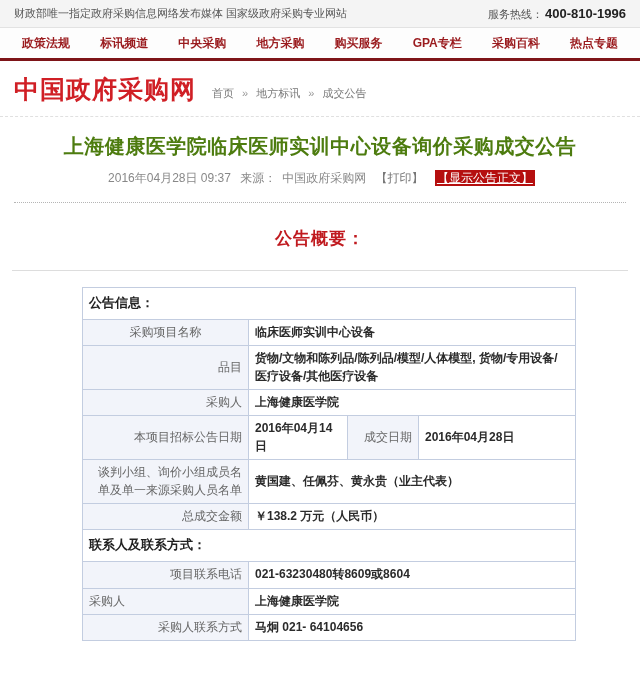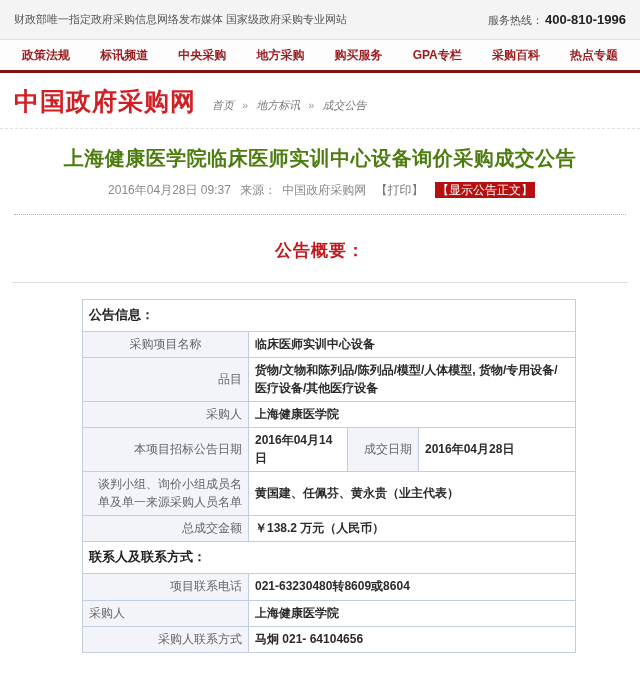--- a/index.html
+++ b/index.html
@@ -15,21 +15,21 @@
   html,body{width:640px;background:#fff;}
   body{
     font-family:"Liberation Sans","DejaVu Sans",sans-serif;
     color:#333;
     width:640px;
     min-height:689px;
     overflow:hidden;
   }
   
   .topbar{
-    height:40px;background:#f4f4f4;border-bottom:1px solid #e2e2e2;
+    height:28px;background:#f4f4f4;border-bottom:1px solid #e2e2e2;
     display:flex;justify-content:space-between;align-items:center;
     padding:0 14px;font-size:11px;color:#555;
   }
   .hotline{color:#555;}
   .hotline b{font-size:13px;color:#222;margin-left:2px;}
   
   .nav{
     display:flex;justify-content:space-between;align-items:center;
     padding:7px 22px 6px 22px;background:#fdfdfd;
     border-bottom:3px solid var(--nav-underline);
@@ -41,35 +41,35 @@
   .header-row{
     display:flex;align-items:center;
     padding:12px 0 10px 14px;
     border-bottom:1px dashed #e0e0e0;
   }
   .logo{
     font-size:25px;font-weight:900;color:#d01f25;letter-spacing:1px;cursor:pointer;
     font-family:"Liberation Sans","DejaVu Sans",sans-serif;
   }
   .breadcrumb{font-size:11px;color:#777;margin-left:16px;margin-top:8px;}
-  .breadcrumb .crumb{cursor:pointer;font-style:italic;}
+  .breadcrumb .crumb{cursor:pointer;}
   .breadcrumb .sep{margin:0 5px;color:#999;}
   
   .article-head{padding-top:16px;}
   .article-title{
     text-align:center;font-size:20px;font-weight:bold;color:#4d7c0f;
     letter-spacing:0.5px;
   }
   .article-meta{
     text-align:center;font-size:12px;color:#888;margin:10px 0 15px 0;
   }
   .article-meta .piece{margin:0 3px;}
   .print-btn{cursor:pointer;color:#777;text-align:center;}
   .show-notice-badge{
-    background:var(--badge-bg);color:#fff;padding:1px 2px;margin-left:5px;cursor:pointer;
+    background:var(--badge-bg);color:#fff;padding:1px 2px;margin-left:5px;cursor:pointer;text-decoration:underline;
   }
   .dotted-sep{border:none;border-top:1px dotted #b5b5b5;margin:0 14px;}
   .summary-label{
     color:var(--accent-red);font-weight:bold;font-size:17px;text-align:center;
     margin:24px 0 20px 0;letter-spacing:1px;
   }
   .solid-sep{border:none;border-top:1px solid #ddd;margin:0 12px 16px 12px;}
   
   .summary-table{
     margin-left:82px;width:494px;border-collapse:collapse;table-layout:fixed;

